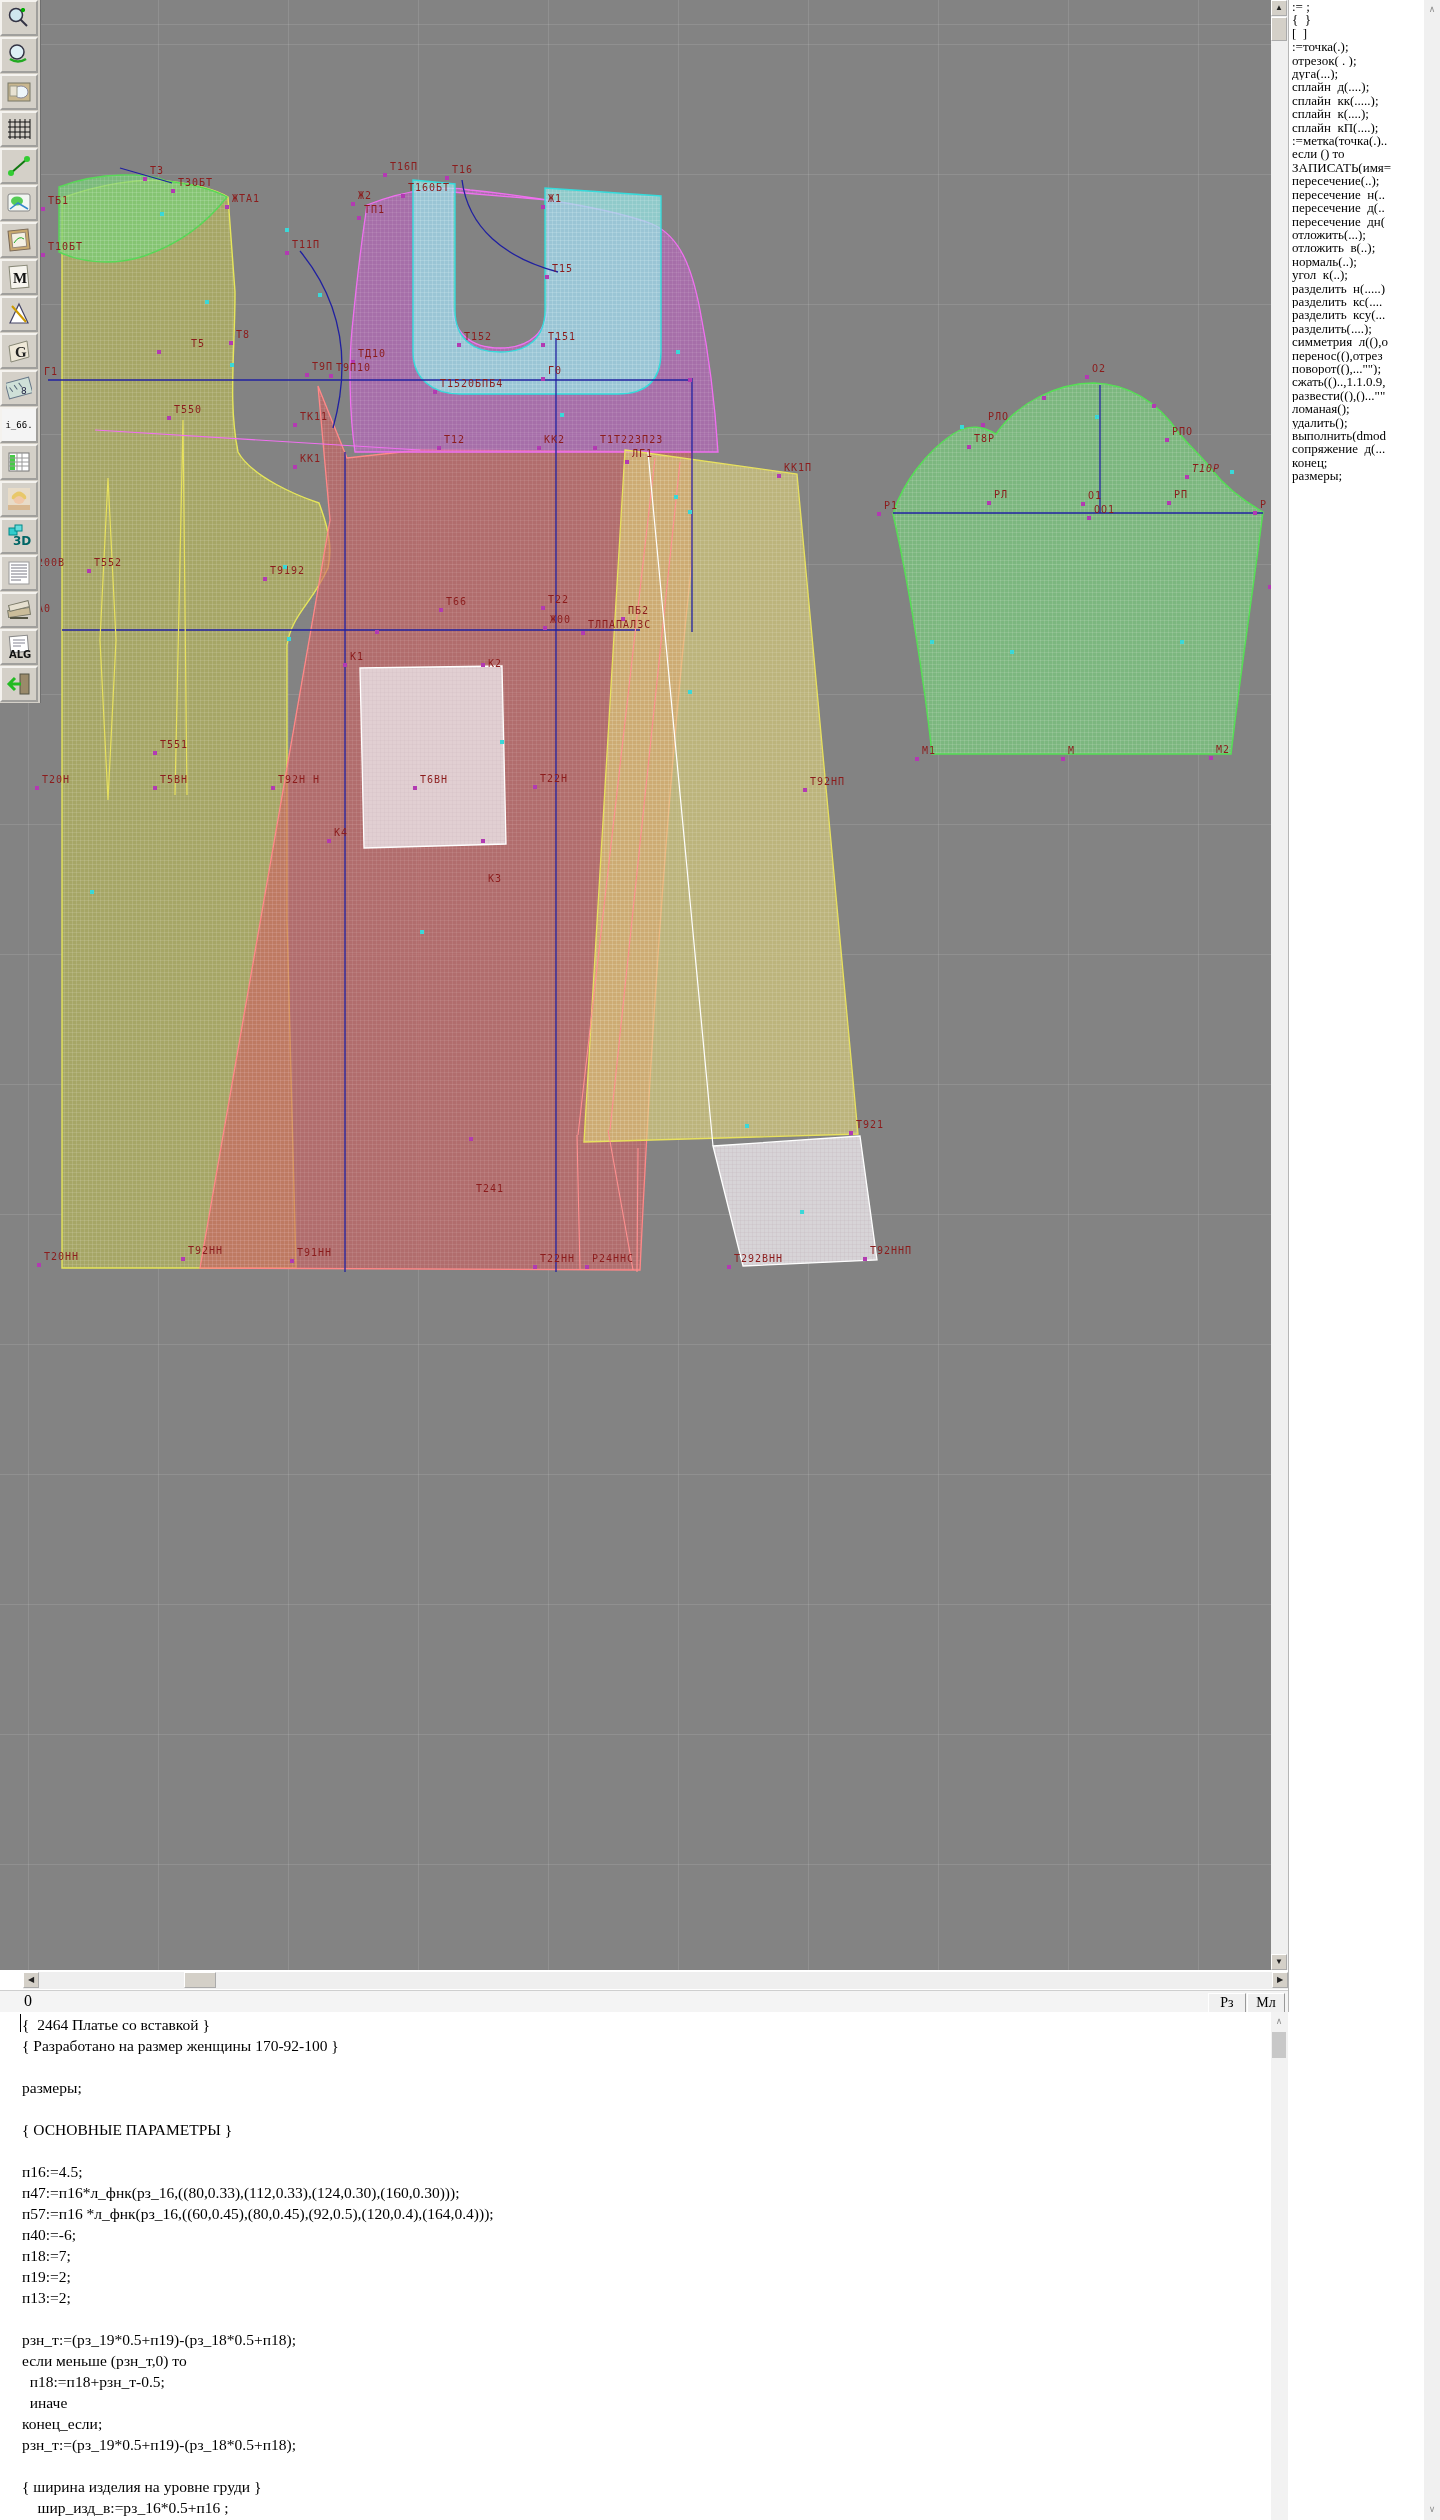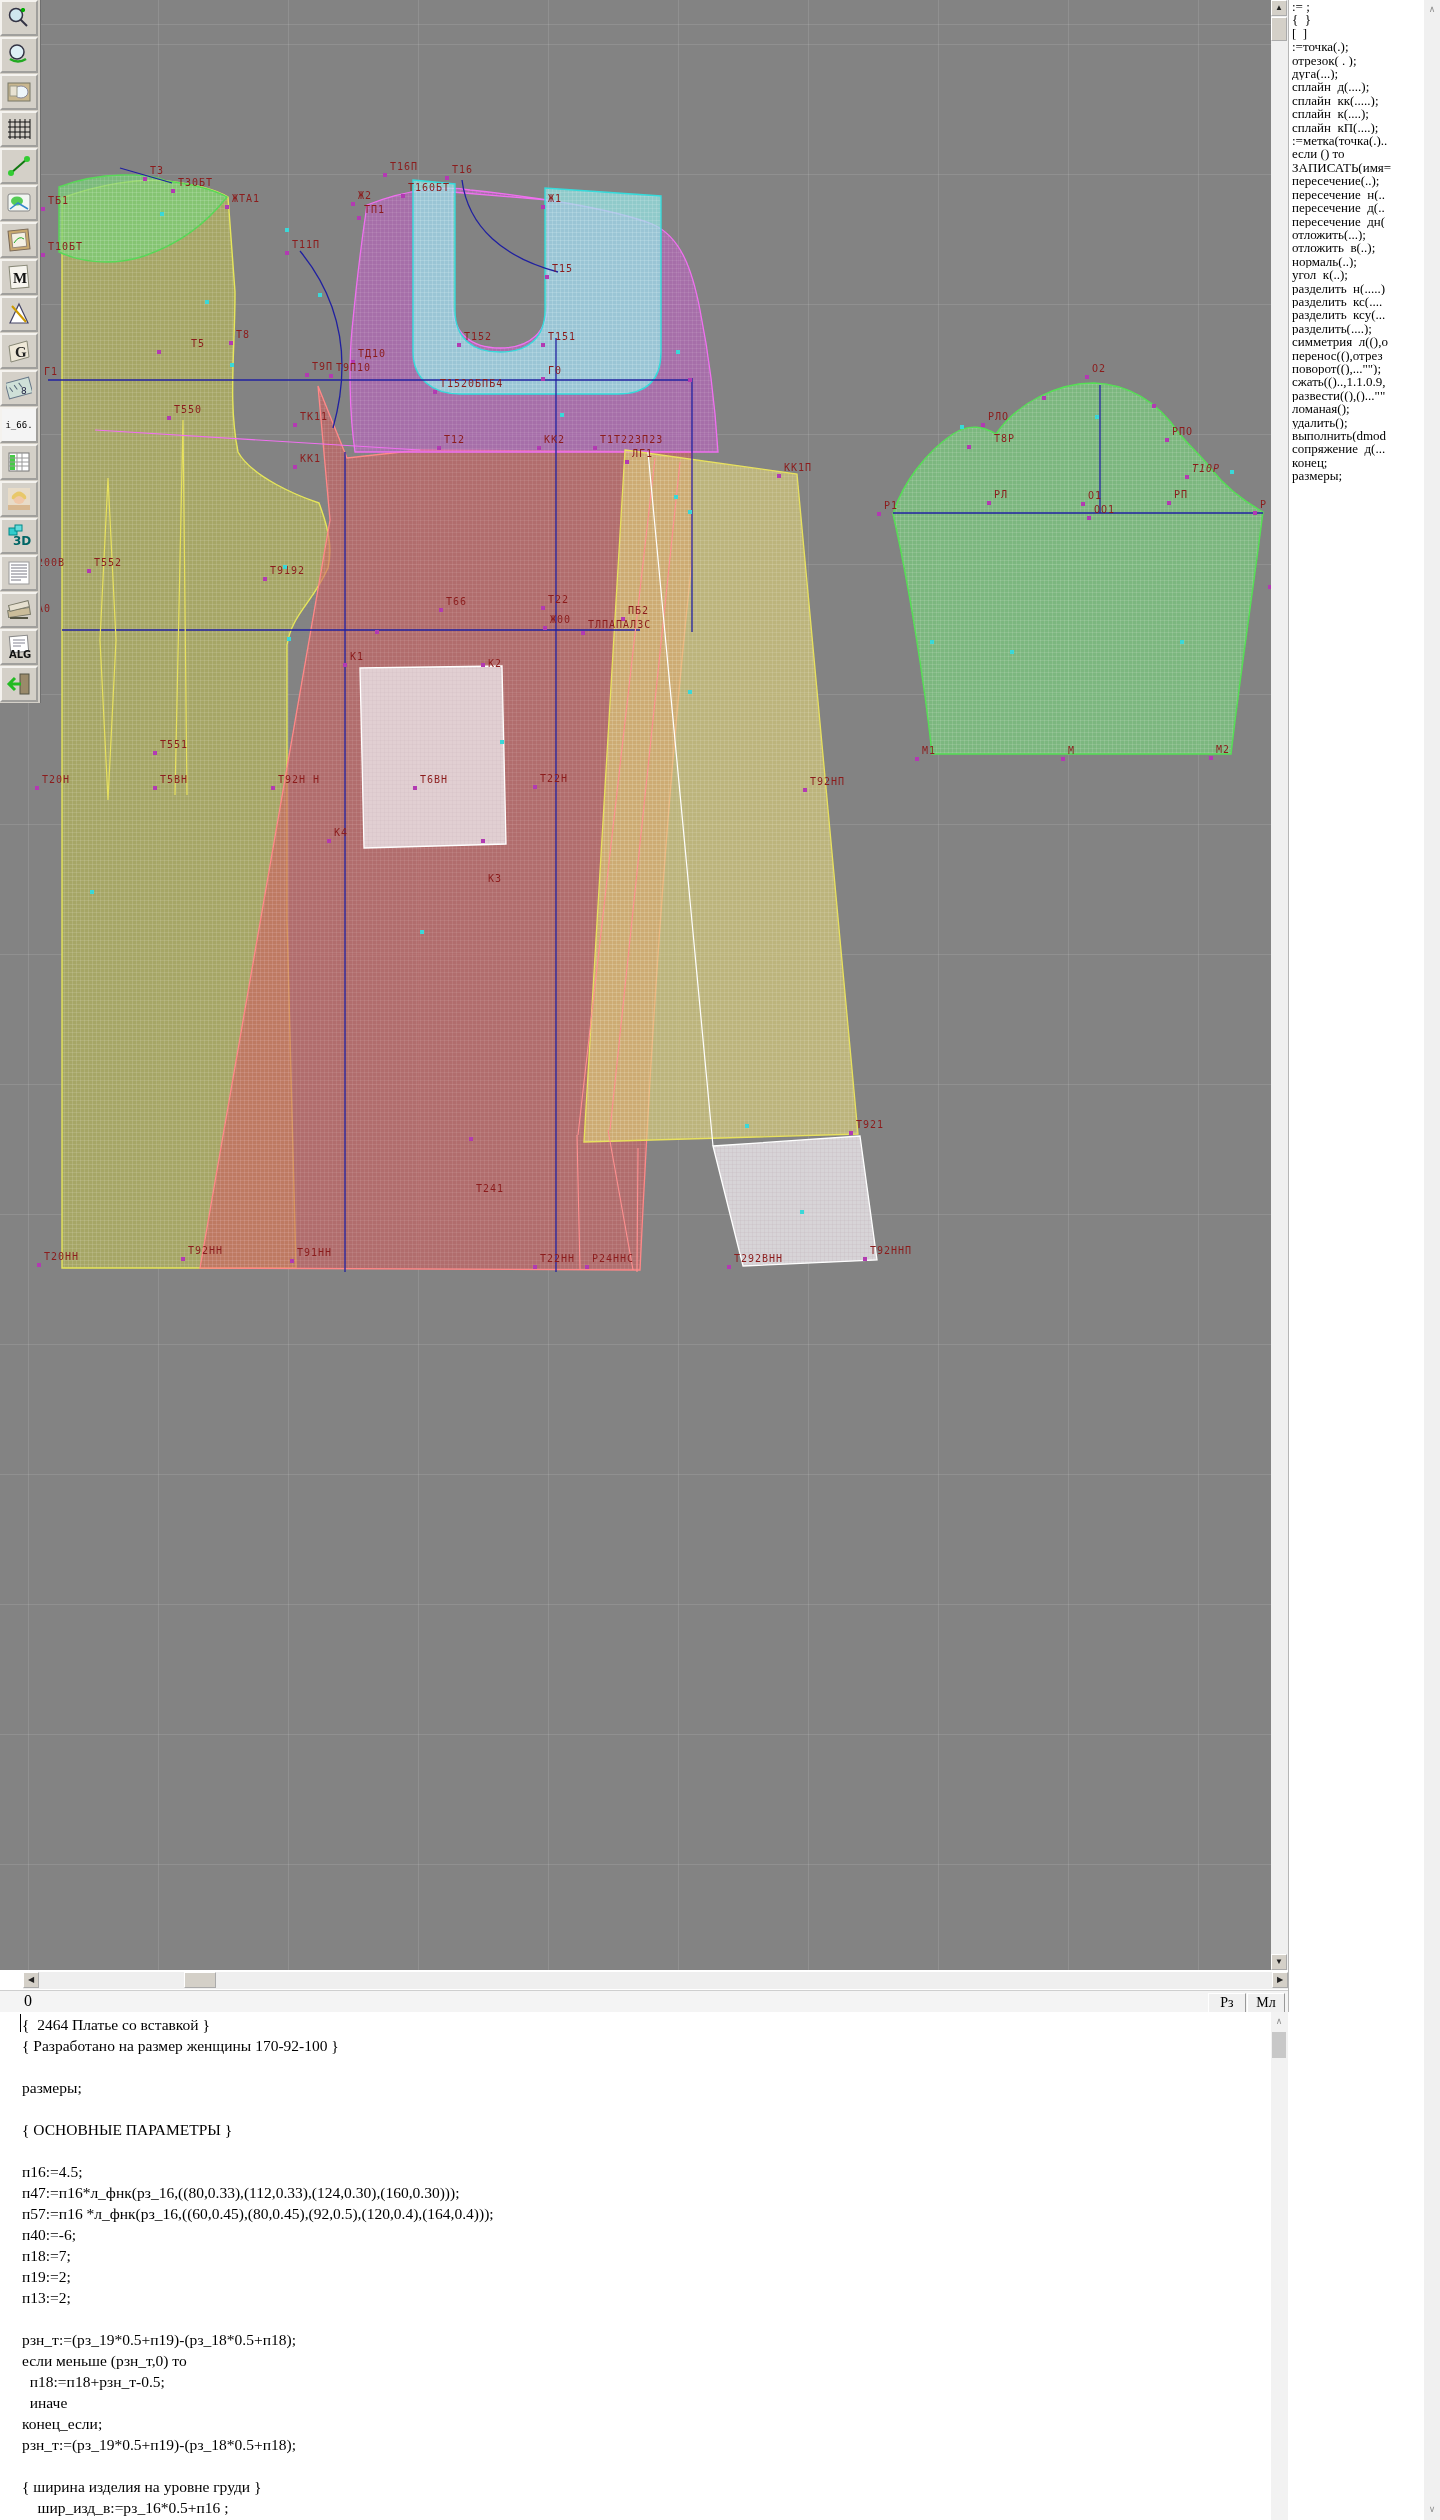--- a/index.html
+++ b/index.html
@@ -197,21 +197,21 @@
         <span class="lbl" style="left: 600px; top: 435px;">Т1Т22ЗП23</span>
         <div class="mk" style="left: 593px; top: 446px;"></div>
         <span class="lbl" style="left: 632px; top: 449px;">ЛГ1</span>
         <div class="mk" style="left: 625px; top: 460px;"></div>
         <span class="lbl" style="left: 784px; top: 463px;">КК1П</span>
         <div class="mk" style="left: 777px; top: 474px;"></div>
         <span class="lbl" style="left: 1092px; top: 364px;">О2</span>
         <div class="mk" style="left: 1085px; top: 375px;"></div>
         <span class="lbl" style="left: 988px; top: 412px;">РЛО</span>
         <div class="mk" style="left: 981px; top: 423px;"></div>
-        <span class="lbl" style="left: 974px; top: 434px; margin-left: 20px;">Т8Р</span>
+        <span class="lbl" style="left: 974px; top: 434px;">Т8Р</span>
         <div class="mk" style="left: 967px; top: 445px;"></div>
         <span class="lbl" style="left: 1172px; top: 427px;">РПО</span>
         <div class="mk" style="left: 1165px; top: 438px;"></div>
         <span class="lbl" style="left: 1192px; top: 464px; font-style: italic;">Т10Р</span>
         <div class="mk" style="left: 1185px; top: 475px;"></div>
         <span class="lbl" style="left: 994px; top: 490px;">РЛ</span>
         <div class="mk" style="left: 987px; top: 501px;"></div>
         <span class="lbl" style="left: 1088px; top: 491px;">О1</span>
         <div class="mk" style="left: 1081px; top: 502px;"></div>
         <span class="lbl" style="left: 1094px; top: 505px;">ОО1</span>

